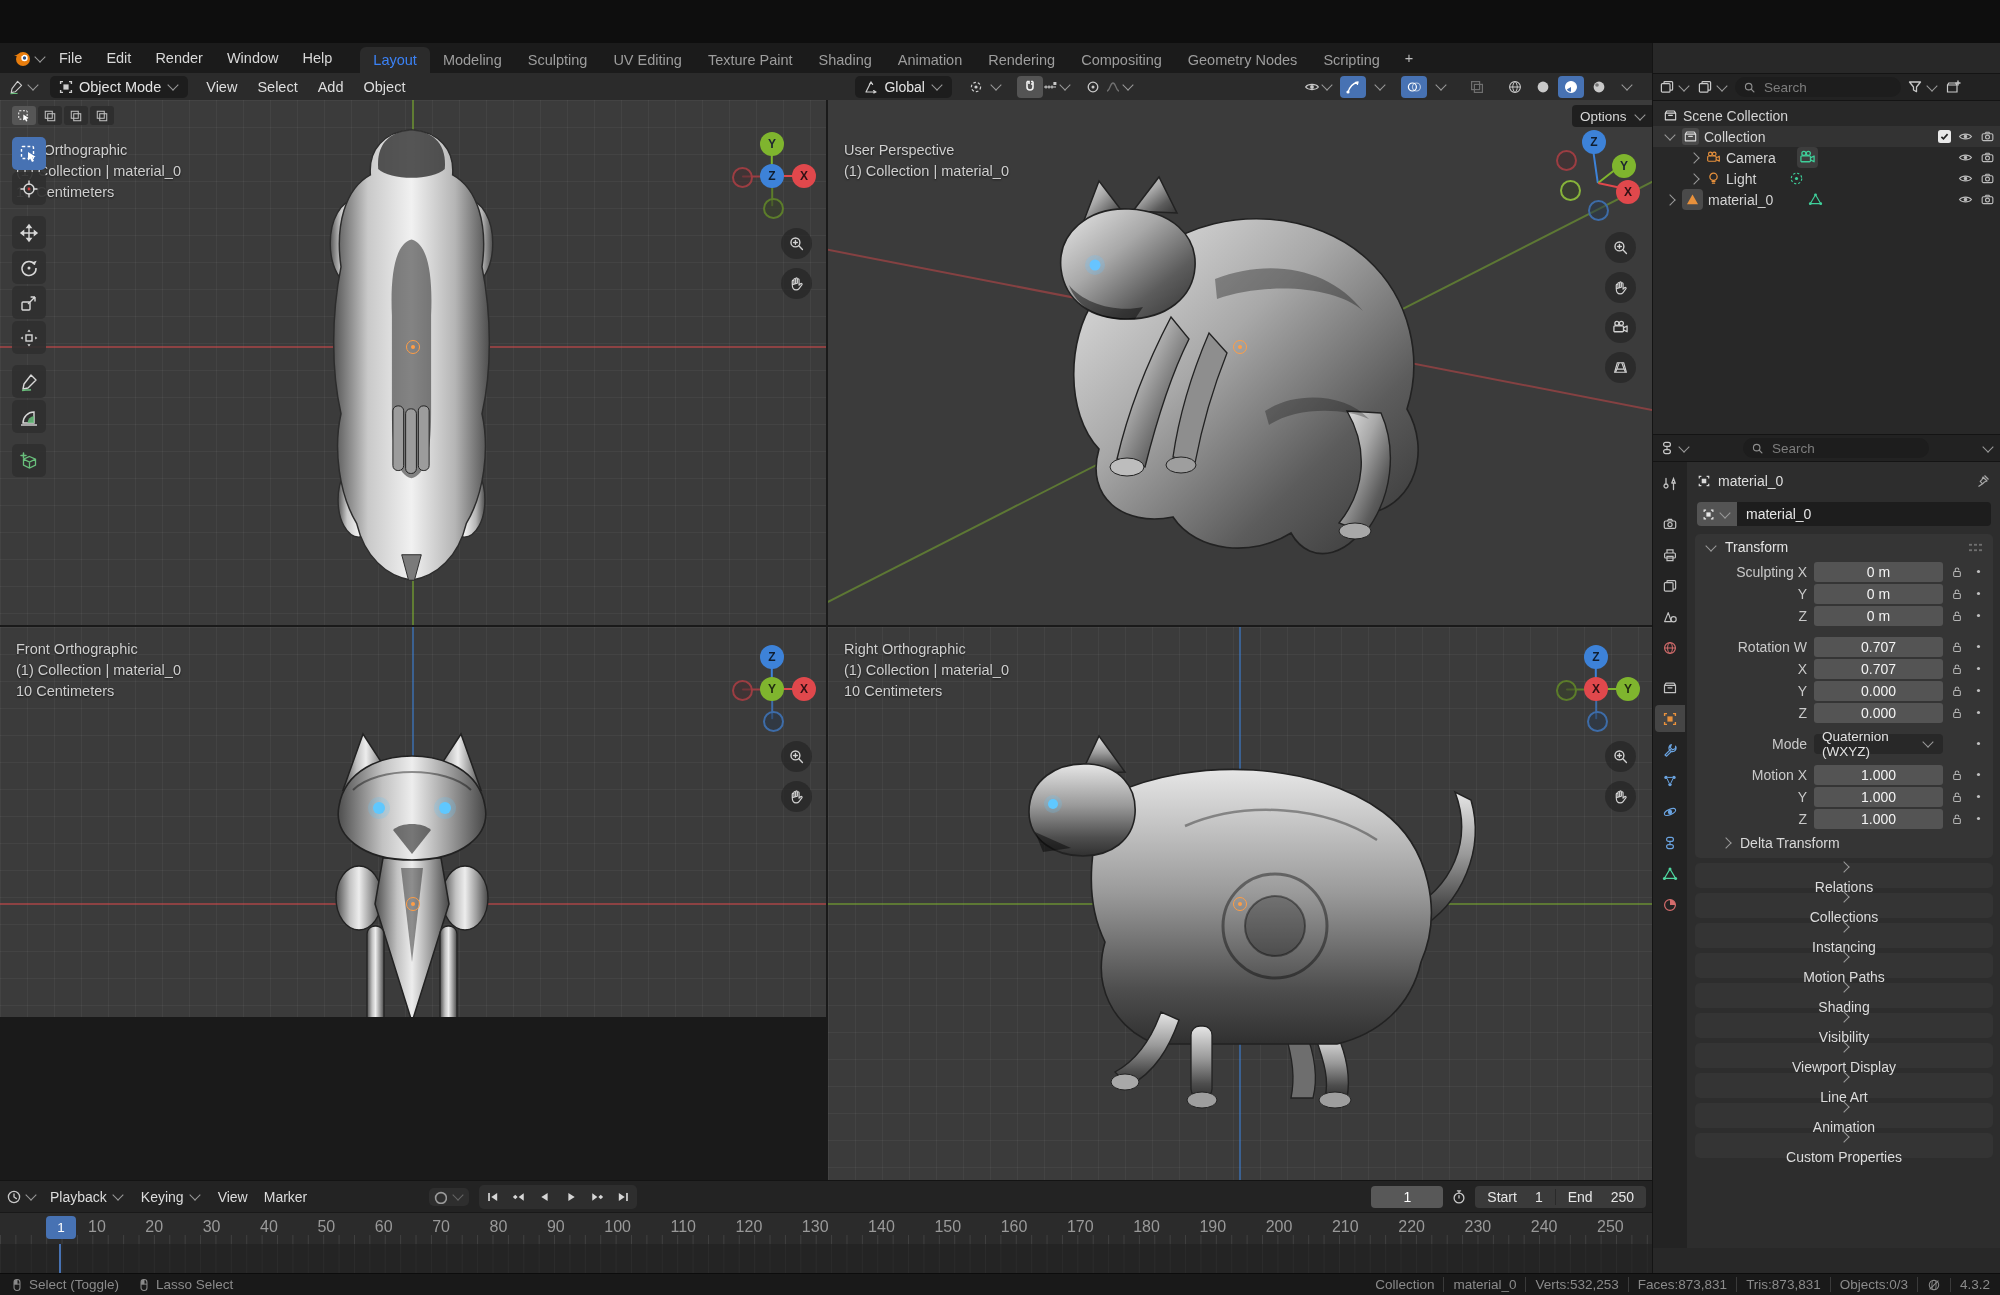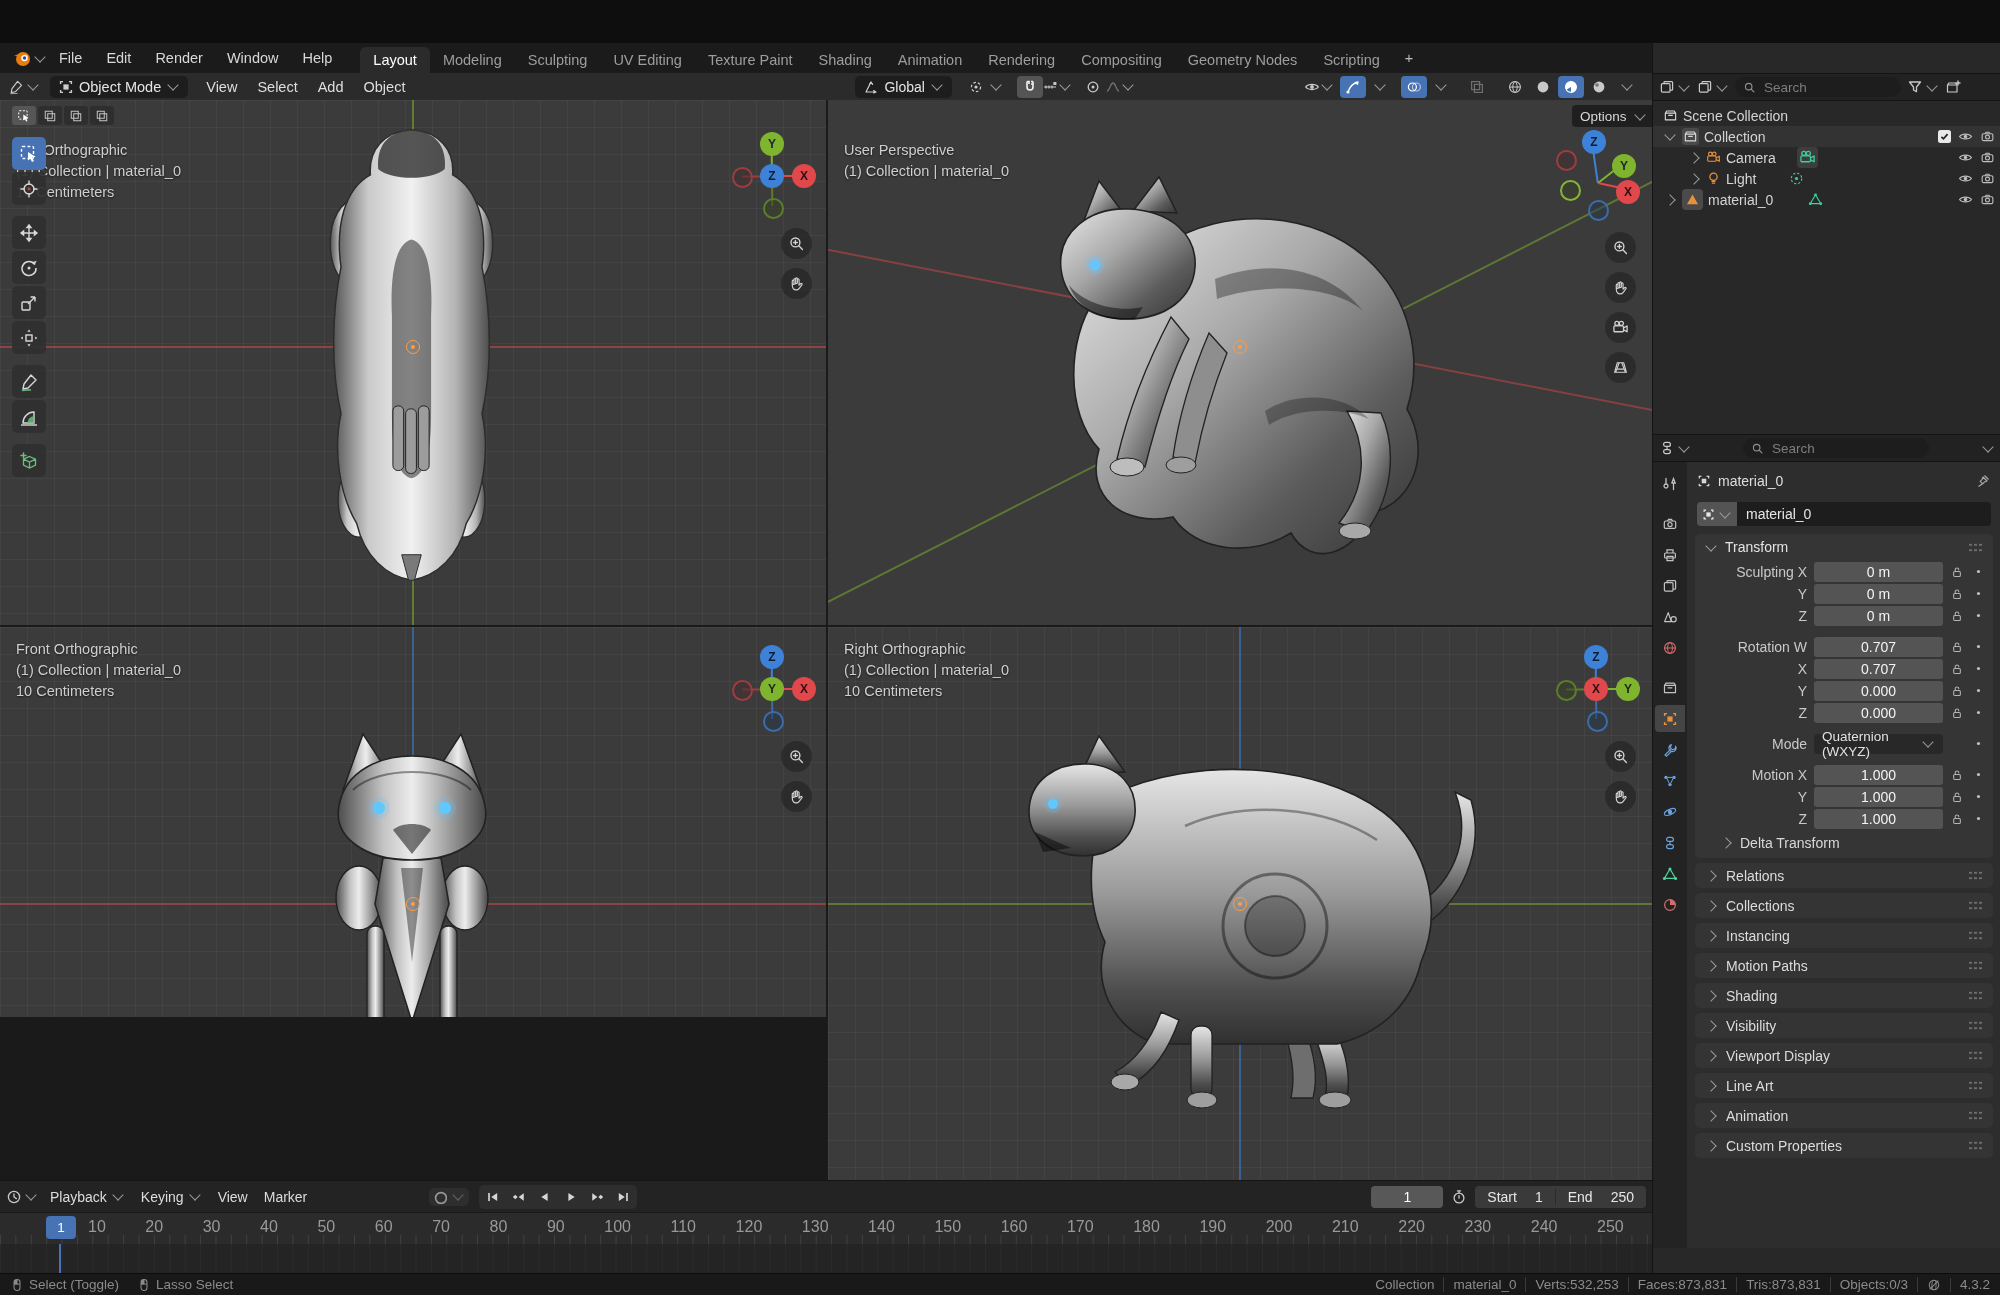--- a/index.html
+++ b/index.html
@@ -12,21 +12,21 @@
   .ic svg,svg.ic{display:block;}
   .chev{width:7px;height:7px;border-right:1.6px solid #9a9a9a;border-bottom:1.6px solid #9a9a9a;
         transform:rotate(45deg);margin:0 3px 3px 3px;flex:0 0 auto;}
   .chev.r{transform:rotate(-45deg);margin:0 3px;}
   
   #topstrip{left:0;top:0;width:2000px;height:43px;background:#0e0e0e;}
   #menubar{left:0;top:43px;width:2000px;height:30px;background:#1b1b1b;display:flex;align-items:center;}
   #menubar .menu{padding:0 12px;color:#d8d8d8;font-size:14.5px;cursor:default;}
   #wstabs{display:flex;align-items:flex-end;height:30px;margin-left:16px;}
   #wstabs .ws{padding:5px 13px;font-size:14.5px;color:#9d9d9d;border-radius:6px 6px 0 0;}
-  #wstabs .ws.active{background:#2b2b2b;color:#ffffff;}
+  #wstabs .ws.active{background:#2b2b2b;color:#3b82f6;}
   .pill{background:#2c2c2c;border-radius:5px;display:flex;align-items:center;height:24px;padding:0 6px;gap:5px;}
   #toolheader{left:0;top:73px;width:2000px;height:27px;background:#2b2b2b;display:flex;align-items:center;
               border-bottom:1px solid #161616;}
   #toolheader .menu{padding:0 10px;font-size:14.5px;color:#dedede;}
   .hbtn{display:flex;align-items:center;gap:5px;background:#1d1d1d;border-radius:5px;height:22px;padding:0 8px;color:#e4e4e4;}
   .hicon{width:26px;height:22px;display:flex;align-items:center;justify-content:center;border-radius:4px;color:#c9c9c9;}
   .hicon.on{background:#4772b3;color:#fff;}
   .hicon.press{background:#545454;color:#f2f2f2;}
   .hicon.dim{color:#6f6f6f;}
   
@@ -98,21 +98,21 @@
   .trow .tlab{flex:0 0 112px;text-align:right;color:#c9c9c9;font-size:14px;}
   .trow .tval{flex:1;background:#545454;border-radius:3px;height:20px;display:flex;align-items:center;
               justify-content:center;color:#f4f4f4;font-size:14px;}
   .trow .tdrop{flex:1;background:#282828;border-radius:4px;height:20px;display:flex;align-items:center;
                padding:0 8px;color:#e2e2e2;font-size:13.5px;}
   .trow .lock{color:#b5b5b5;}
   .trow .adot{width:14px;display:flex;justify-content:center;color:#c0c0c0;}
   .grp{height:8px;}
   .subrow{display:flex;align-items:center;gap:7px;height:26px;padding:0 9px 2px 24px;color:#d8d8d8;font-size:14px;}
   .cpanel{background:#343434;border-radius:5px;margin:5px 8px 0 8px;display:flex;align-items:center;gap:8px;
-          height:25px;padding:0 9px;color:#dcdcdc;font-size:14px;}
+          height:25px;padding:0 9px;color:#dcdcdc;font-size:14px;flex-direction:column;}
   .cpanel .sp{flex:1;}
   
   #timeline{left:0;top:1180px;width:1652px;height:93px;background:#262626;border-top:1px solid #141414;}
   #tlhead{display:flex;align-items:center;height:31px;background:#232323;padding:0 6px;gap:4px;border-bottom:1px solid #191919;}
   .tl-menu{display:flex;align-items:center;gap:4px;padding:0 8px;color:#dcdcdc;font-size:14px;height:22px;}
   #pbgroup{display:flex;gap:2px;background:#2e2e2e;border-radius:5px;padding:2px;}
   .pbtn{width:24px;height:20px;border-radius:3px;display:flex;align-items:center;justify-content:center;color:#d6d6d6;}
   .flip{transform:scaleX(-1);}
   #tl-right{margin-left:auto;display:flex;align-items:center;gap:8px;}
   .framefield{background:#585858;border-radius:4px;height:22px;min-width:72px;display:flex;align-items:center;

